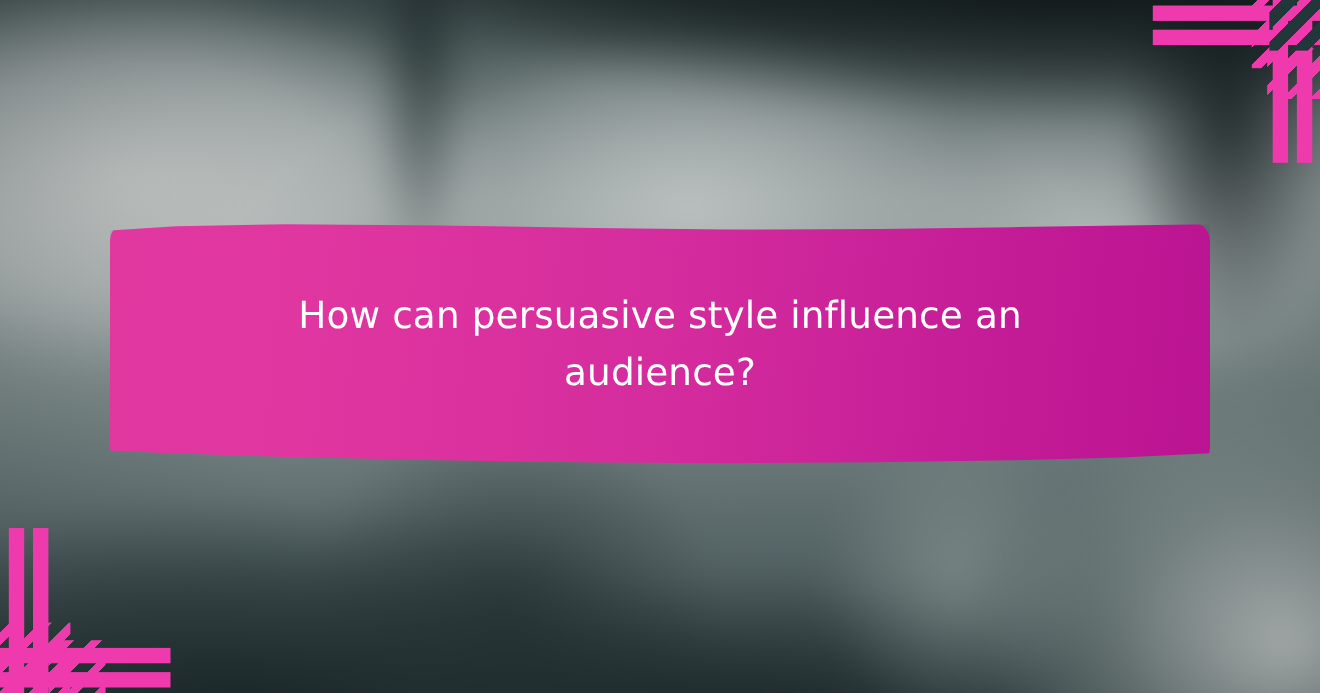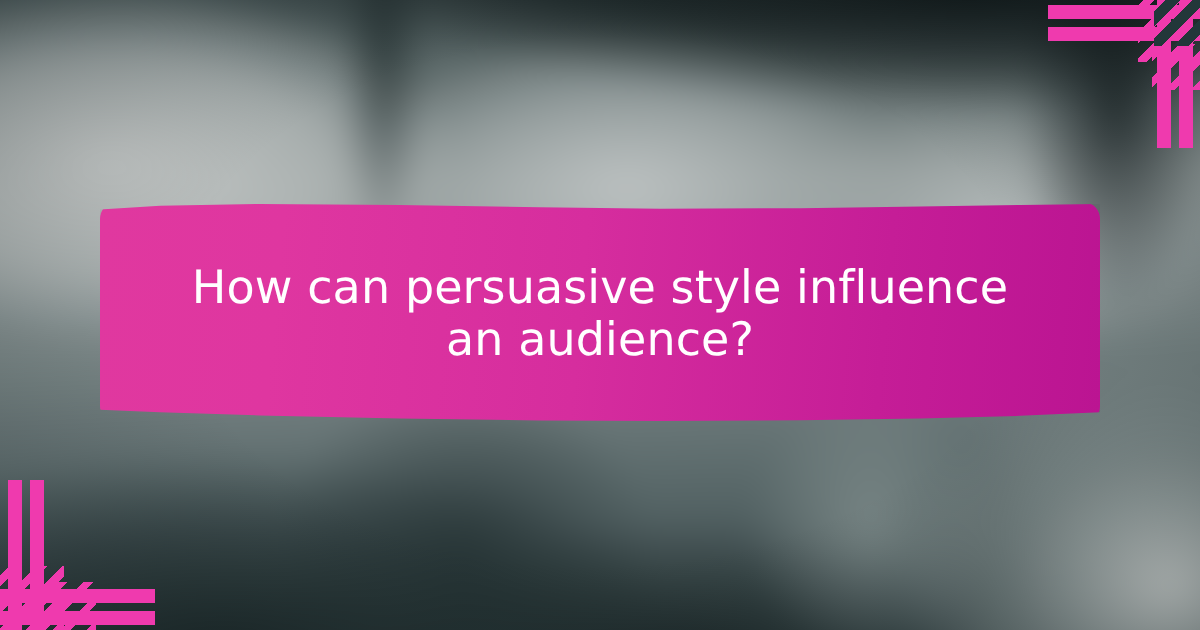--- a/index.html
+++ b/index.html
@@ -74,21 +74,21 @@
     position: absolute;
     left: 100px;
     top: 203px;
     width: 1000px;
     height: 219px;
     display: flex;
     align-items: center;
     justify-content: center;
     text-align: center;
     color: #ffffff;
-    font-size: 46px;
+    font-size: 34px;
     line-height: 52px;
     font-weight: 400;
     letter-spacing: 0.1px;
     padding: 0 90px;
     box-sizing: border-box;
     text-rendering: geometricPrecision;
   }
 
   
   .ornament { position: absolute; }

